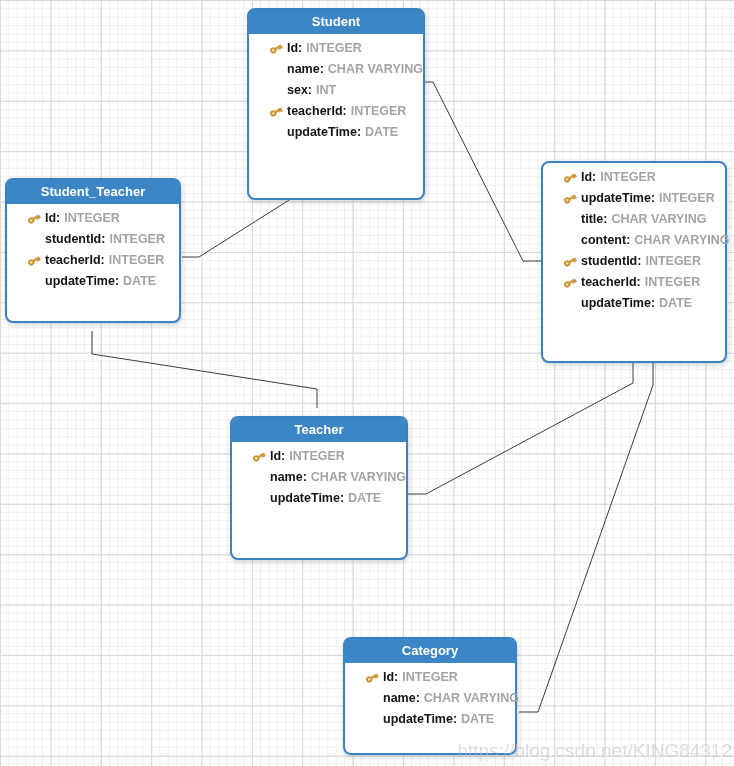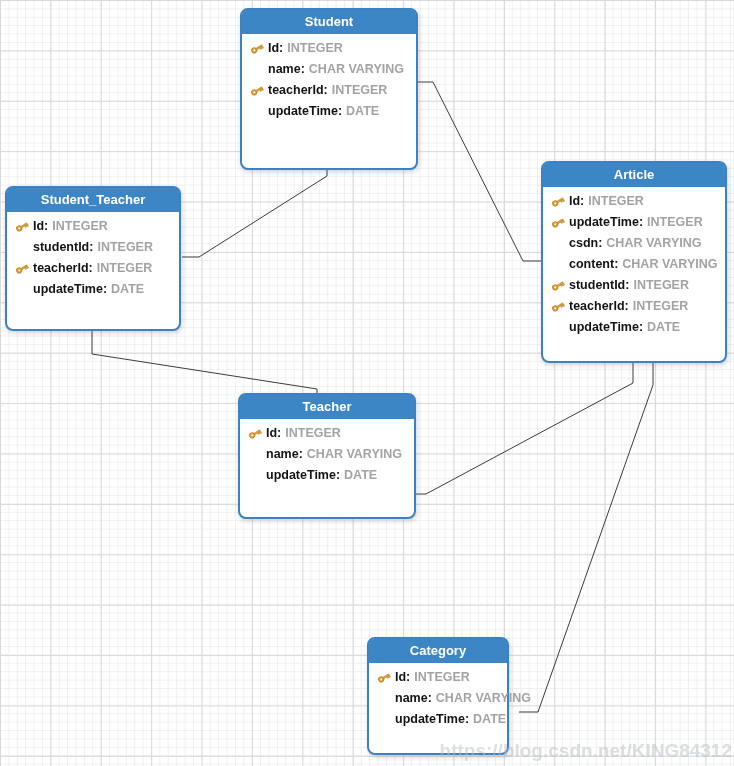--- a/index.html
+++ b/index.html
@@ -48,21 +48,21 @@
     white-space: nowrap;
     overflow: hidden;
   }
 
   .entity-body { padding-top: 3px; }
 
   .field-row {
     height: 21px;
     display: flex;
     align-items: center;
-    padding-left: 8px;
+    padding-left: 20px;
     font-size: 12.5px;
     white-space: nowrap;
   }
 
   .key-slot {
     width: 18px;
     min-width: 18px;
     display: inline-flex;
     align-items: center;
     justify-content: flex-start;
@@ -74,36 +74,35 @@
   .watermark {
     position: absolute;
     right: 2px;
     bottom: 4px;
     z-index: 5;
     font-size: 19px;
     color: var(--wm-color);
     letter-spacing: 0px;
     pointer-events: none;
     white-space: nowrap;
-    font-weight: bold;
   }
 </style>
 </head>
 <body>
 
 <div class="canvas">
   <svg id="wires" width="734" height="766">
       <polyline points="327,157 327,176 199,257 182,257" fill="none" stroke="#3c3c3c" stroke-width="1"></polyline>
       <polyline points="415,82 433,82 523,261 541,261" fill="none" stroke="#3c3c3c" stroke-width="1"></polyline>
       <polyline points="92,331 92,354 317,389 317,408" fill="none" stroke="#3c3c3c" stroke-width="1"></polyline>
       <polyline points="408,494 426,494 633,383 633,363" fill="none" stroke="#3c3c3c" stroke-width="1"></polyline>
       <polyline points="653,363 653,385 538,712 519,712" fill="none" stroke="#3c3c3c" stroke-width="1"></polyline>
     </svg>
   <div id="entities">
-      <div class="entity" style="left: 240px; top: 8px; width: 178px; height: 162px;">
+      <div class="entity" style="left: 247px; top: 8px; width: 178px; height: 192px;">
         <div class="entity-header">Student</div>
         <div class="entity-body">
           <div class="field-row">
             <span class="key-slot">
               <svg width="14" height="14" viewBox="0 0 16 16">
                 <g transform="rotate(-32 8 8)">
                   <circle cx="3.9" cy="8.6" r="2.9" fill="#e9a93c" stroke="#bd8226" stroke-width="1.1"></circle>
                   <circle cx="3.9" cy="8.6" r="1.05" fill="#ffffff"></circle>
                   <rect x="6.4" y="7.7" width="8" height="1.9" rx="0.5" fill="#e9a93c" stroke="#bd8226" stroke-width="0.7"></rect>
                   <rect x="10.6" y="9.3" width="1.4" height="2.1" fill="#e9a93c" stroke="#bd8226" stroke-width="0.7"></rect>
@@ -113,20 +112,25 @@
             </span>
             <span class="fname">Id:</span>
             <span class="ftype">INTEGER</span>
           </div>
           <div class="field-row">
             <span class="key-slot"></span>
             <span class="fname">name:</span>
             <span class="ftype">CHAR VARYING</span>
           </div>
           <div class="field-row">
+            <span class="key-slot"></span>
+            <span class="fname">sex:</span>
+            <span class="ftype">INT</span>
+          </div>
+          <div class="field-row">
             <span class="key-slot">
               <svg width="14" height="14" viewBox="0 0 16 16">
                 <g transform="rotate(-32 8 8)">
                   <circle cx="3.9" cy="8.6" r="2.9" fill="#e9a93c" stroke="#bd8226" stroke-width="1.1"></circle>
                   <circle cx="3.9" cy="8.6" r="1.05" fill="#ffffff"></circle>
                   <rect x="6.4" y="7.7" width="8" height="1.9" rx="0.5" fill="#e9a93c" stroke="#bd8226" stroke-width="0.7"></rect>
                   <rect x="10.6" y="9.3" width="1.4" height="2.1" fill="#e9a93c" stroke="#bd8226" stroke-width="0.7"></rect>
                   <rect x="12.9" y="9.3" width="1.4" height="2.6" fill="#e9a93c" stroke="#bd8226" stroke-width="0.7"></rect>
                 </g>
               </svg>
@@ -134,21 +138,21 @@
             <span class="fname">teacherId:</span>
             <span class="ftype">INTEGER</span>
           </div>
           <div class="field-row">
             <span class="key-slot"></span>
             <span class="fname">updateTime:</span>
             <span class="ftype">DATE</span>
           </div>
         </div>
       </div>
-      <div class="entity" style="left: 5px; top: 186px; width: 176px; height: 145px;">
+      <div class="entity" style="left: 5px; top: 178px; width: 176px; height: 145px;">
         <div class="entity-header">Student_Teacher</div>
         <div class="entity-body">
           <div class="field-row">
             <span class="key-slot">
               <svg width="14" height="14" viewBox="0 0 16 16">
                 <g transform="rotate(-32 8 8)">
                   <circle cx="3.9" cy="8.6" r="2.9" fill="#e9a93c" stroke="#bd8226" stroke-width="1.1"></circle>
                   <circle cx="3.9" cy="8.6" r="1.05" fill="#ffffff"></circle>
                   <rect x="6.4" y="7.7" width="8" height="1.9" rx="0.5" fill="#e9a93c" stroke="#bd8226" stroke-width="0.7"></rect>
                   <rect x="10.6" y="9.3" width="1.4" height="2.1" fill="#e9a93c" stroke="#bd8226" stroke-width="0.7"></rect>
@@ -180,55 +184,54 @@
             <span class="ftype">INTEGER</span>
           </div>
           <div class="field-row">
             <span class="key-slot"></span>
             <span class="fname">updateTime:</span>
             <span class="ftype">DATE</span>
           </div>
         </div>
       </div>
       <div class="entity" style="left: 541px; top: 161px; width: 186px; height: 202px;">
-        <div class="entity-header">Article</div>
-        <div class="entity-body">
-          <div class="field-row">
-            <span class="key-slot">
-              <svg width="14" height="14" viewBox="0 0 16 16">
-                <g transform="rotate(-32 8 8)">
-                  <circle cx="3.9" cy="8.6" r="2.9" fill="#e9a93c" stroke="#bd8226" stroke-width="1.1"></circle>
-                  <circle cx="3.9" cy="8.6" r="1.05" fill="#ffffff"></circle>
-                  <rect x="6.4" y="7.7" width="8" height="1.9" rx="0.5" fill="#e9a93c" stroke="#bd8226" stroke-width="0.7"></rect>
-                  <rect x="10.6" y="9.3" width="1.4" height="2.1" fill="#e9a93c" stroke="#bd8226" stroke-width="0.7"></rect>
-                  <rect x="12.9" y="9.3" width="1.4" height="2.6" fill="#e9a93c" stroke="#bd8226" stroke-width="0.7"></rect>
-                </g>
-              </svg>
-            </span>
-            <span class="fname">Id:</span>
-            <span class="ftype">INTEGER</span>
-          </div>
-          <div class="field-row">
-            <span class="key-slot">
-              <svg width="14" height="14" viewBox="0 0 16 16">
-                <g transform="rotate(-32 8 8)">
-                  <circle cx="3.9" cy="8.6" r="2.9" fill="#e9a93c" stroke="#bd8226" stroke-width="1.1"></circle>
-                  <circle cx="3.9" cy="8.6" r="1.05" fill="#ffffff"></circle>
-                  <rect x="6.4" y="7.7" width="8" height="1.9" rx="0.5" fill="#e9a93c" stroke="#bd8226" stroke-width="0.7"></rect>
-                  <rect x="10.6" y="9.3" width="1.4" height="2.1" fill="#e9a93c" stroke="#bd8226" stroke-width="0.7"></rect>
-                  <rect x="12.9" y="9.3" width="1.4" height="2.6" fill="#e9a93c" stroke="#bd8226" stroke-width="0.7"></rect>
-                </g>
-              </svg>
-            </span>
-            <span class="fname">updateTime:</span>
-            <span class="ftype">INTEGER</span>
-          </div>
-          <div class="field-row">
-            <span class="key-slot"></span>
-            <span class="fname">csdn:</span>
+        <div class="entity-body">
+          <div class="field-row">
+            <span class="key-slot">
+              <svg width="14" height="14" viewBox="0 0 16 16">
+                <g transform="rotate(-32 8 8)">
+                  <circle cx="3.9" cy="8.6" r="2.9" fill="#e9a93c" stroke="#bd8226" stroke-width="1.1"></circle>
+                  <circle cx="3.9" cy="8.6" r="1.05" fill="#ffffff"></circle>
+                  <rect x="6.4" y="7.7" width="8" height="1.9" rx="0.5" fill="#e9a93c" stroke="#bd8226" stroke-width="0.7"></rect>
+                  <rect x="10.6" y="9.3" width="1.4" height="2.1" fill="#e9a93c" stroke="#bd8226" stroke-width="0.7"></rect>
+                  <rect x="12.9" y="9.3" width="1.4" height="2.6" fill="#e9a93c" stroke="#bd8226" stroke-width="0.7"></rect>
+                </g>
+              </svg>
+            </span>
+            <span class="fname">Id:</span>
+            <span class="ftype">INTEGER</span>
+          </div>
+          <div class="field-row">
+            <span class="key-slot">
+              <svg width="14" height="14" viewBox="0 0 16 16">
+                <g transform="rotate(-32 8 8)">
+                  <circle cx="3.9" cy="8.6" r="2.9" fill="#e9a93c" stroke="#bd8226" stroke-width="1.1"></circle>
+                  <circle cx="3.9" cy="8.6" r="1.05" fill="#ffffff"></circle>
+                  <rect x="6.4" y="7.7" width="8" height="1.9" rx="0.5" fill="#e9a93c" stroke="#bd8226" stroke-width="0.7"></rect>
+                  <rect x="10.6" y="9.3" width="1.4" height="2.1" fill="#e9a93c" stroke="#bd8226" stroke-width="0.7"></rect>
+                  <rect x="12.9" y="9.3" width="1.4" height="2.6" fill="#e9a93c" stroke="#bd8226" stroke-width="0.7"></rect>
+                </g>
+              </svg>
+            </span>
+            <span class="fname">updateTime:</span>
+            <span class="ftype">INTEGER</span>
+          </div>
+          <div class="field-row">
+            <span class="key-slot"></span>
+            <span class="fname">title:</span>
             <span class="ftype">CHAR VARYING</span>
           </div>
           <div class="field-row">
             <span class="key-slot"></span>
             <span class="fname">content:</span>
             <span class="ftype">CHAR VARYING</span>
           </div>
           <div class="field-row">
             <span class="key-slot">
               <svg width="14" height="14" viewBox="0 0 16 16">
@@ -259,21 +262,21 @@
             <span class="fname">teacherId:</span>
             <span class="ftype">INTEGER</span>
           </div>
           <div class="field-row">
             <span class="key-slot"></span>
             <span class="fname">updateTime:</span>
             <span class="ftype">DATE</span>
           </div>
         </div>
       </div>
-      <div class="entity" style="left: 230px; top: 393px; width: 178px; height: 126px; margin-left: 8px;">
+      <div class="entity" style="left: 230px; top: 416px; width: 178px; height: 144px;">
         <div class="entity-header">Teacher</div>
         <div class="entity-body">
           <div class="field-row">
             <span class="key-slot">
               <svg width="14" height="14" viewBox="0 0 16 16">
                 <g transform="rotate(-32 8 8)">
                   <circle cx="3.9" cy="8.6" r="2.9" fill="#e9a93c" stroke="#bd8226" stroke-width="1.1"></circle>
                   <circle cx="3.9" cy="8.6" r="1.05" fill="#ffffff"></circle>
                   <rect x="6.4" y="7.7" width="8" height="1.9" rx="0.5" fill="#e9a93c" stroke="#bd8226" stroke-width="0.7"></rect>
                   <rect x="10.6" y="9.3" width="1.4" height="2.1" fill="#e9a93c" stroke="#bd8226" stroke-width="0.7"></rect>
@@ -289,21 +292,21 @@
             <span class="fname">name:</span>
             <span class="ftype">CHAR VARYING</span>
           </div>
           <div class="field-row">
             <span class="key-slot"></span>
             <span class="fname">updateTime:</span>
             <span class="ftype">DATE</span>
           </div>
         </div>
       </div>
-      <div class="entity" style="left: 343px; top: 637px; width: 142px; height: 118px; margin-left: 24px;">
+      <div class="entity" style="left: 343px; top: 637px; width: 174px; height: 118px;">
         <div class="entity-header">Category</div>
         <div class="entity-body">
           <div class="field-row">
             <span class="key-slot">
               <svg width="14" height="14" viewBox="0 0 16 16">
                 <g transform="rotate(-32 8 8)">
                   <circle cx="3.9" cy="8.6" r="2.9" fill="#e9a93c" stroke="#bd8226" stroke-width="1.1"></circle>
                   <circle cx="3.9" cy="8.6" r="1.05" fill="#ffffff"></circle>
                   <rect x="6.4" y="7.7" width="8" height="1.9" rx="0.5" fill="#e9a93c" stroke="#bd8226" stroke-width="0.7"></rect>
                   <rect x="10.6" y="9.3" width="1.4" height="2.1" fill="#e9a93c" stroke="#bd8226" stroke-width="0.7"></rect>

